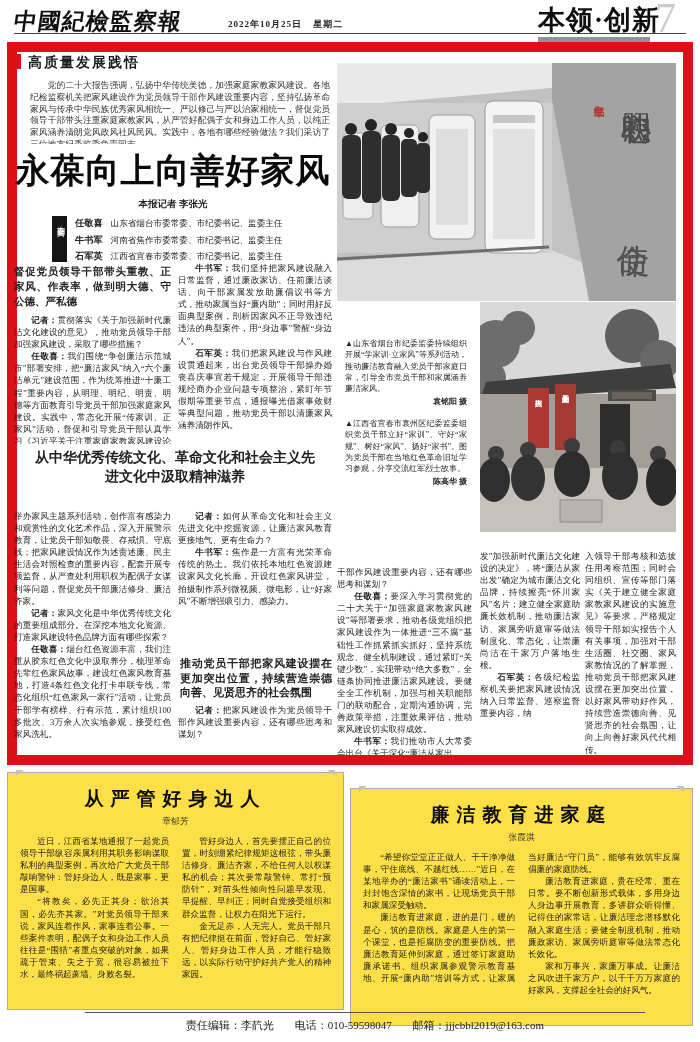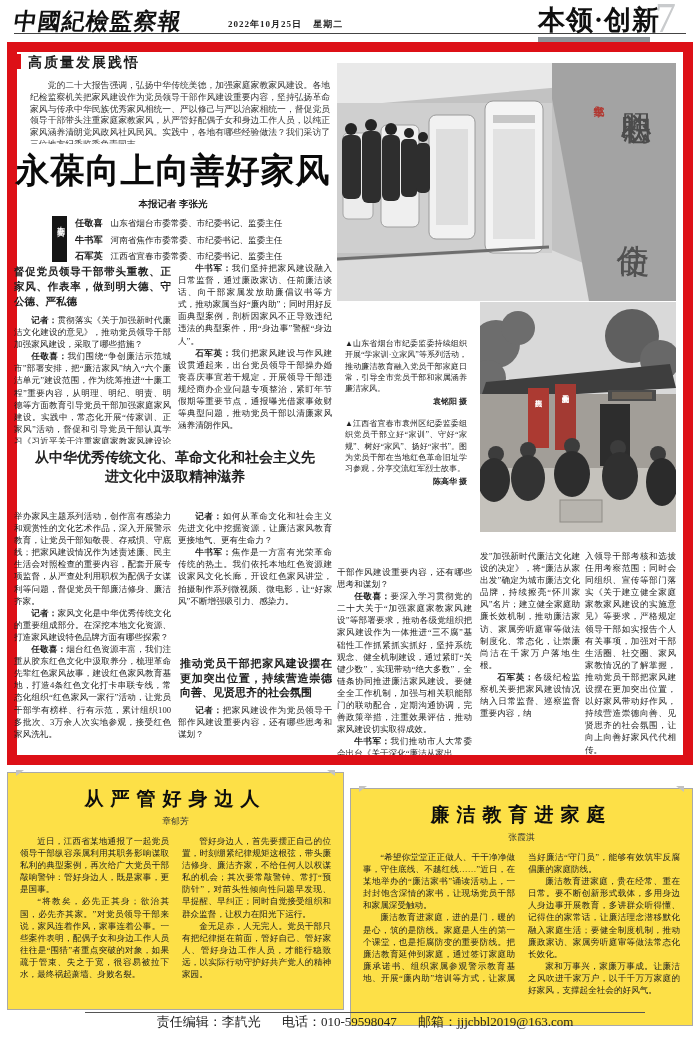--- a/index.html
+++ b/index.html
@@ -68,22 +68,22 @@
   .bbox::after{right:8px;border-width:6px 0 0 8px;}
   .box-left{left:7px;top:772px;width:337px;height:238px;}
   .box-right{left:350px;top:772px;width:343px;height:238px;margin-top:16px;}
   .b-title{margin:13px 0 4px 0;text-align:center;font-size:19px;font-weight:900;
            letter-spacing:7px;color:#0d0d0d;}
   .b-author{text-align:center;font-size:8.8px;color:#333;margin-bottom:7px;}
   .b-body{margin:0 12px;height:168px;overflow:hidden;column-count:2;column-gap:13px;
           font-size:8.6px;line-height:12.1px;text-align:justify;color:#1e1e1e;}
   .b-body p{margin:0;text-indent:2em;}
   
-  .footer{left:85px;top:1012px;width:560px;border-top:1px solid #555;
-          text-align:center;font-size:13px;color:#222;}
+  .footer{left:85px;top:1012px;width:560px;border-top:1px solid #555;padding-top:5px;
+          text-align:center;font-size:11px;color:#222;}
   .footer span{margin:0 9px;}
   svg text{font-family:"Liberation Serif","DejaVu Serif",serif;}
 </style>
 </head>
 <body>
 
 <div class="page">
 
   <div class="abs masthead">中國紀檢監察報</div>
   <div class="abs m-date">

